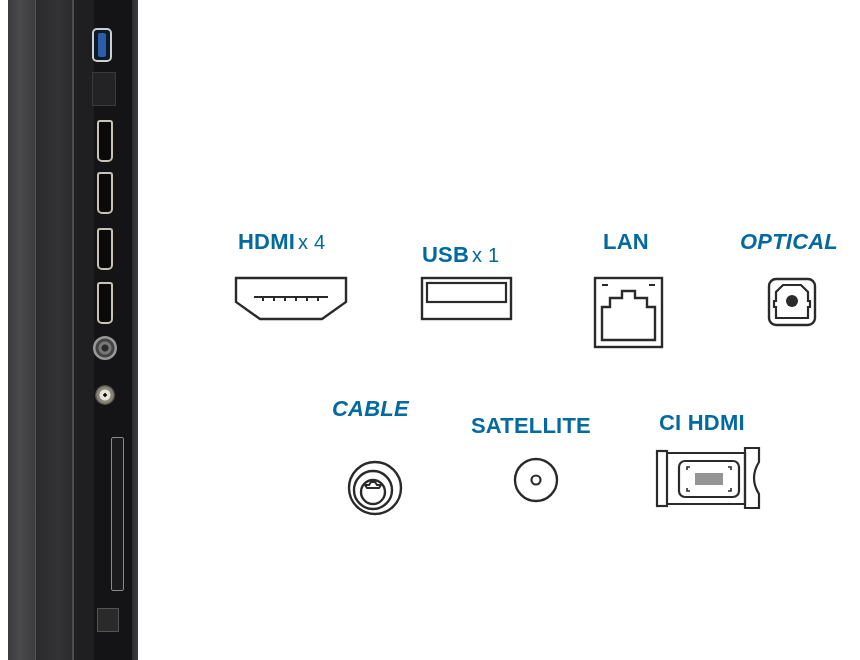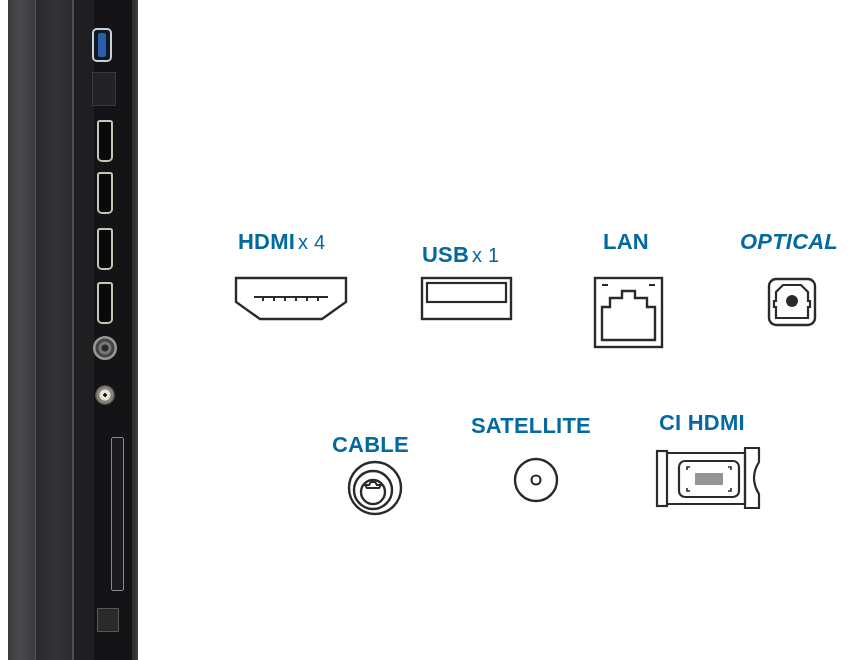--- a/index.html
+++ b/index.html
@@ -91,21 +91,21 @@
   <line x1="56" y1="9" x2="62" y2="9" stroke="#2a2a2a" stroke-width="2"></line>
   <path d="M9 64 V31 H17 V22 H29 V15 H42 V22 H54 V31 H62 V64 Z" fill="none" stroke="#2a2a2a" stroke-width="2.4"></path>
 </svg>
 
 <svg class="icon" style="left:767px; top:277px;" width="50" height="50" viewBox="0 0 50 50">
   <rect x="2" y="2" width="46" height="46" rx="7" fill="none" stroke="#2a2a2a" stroke-width="2.4"></rect>
   <path d="M16 8 H34 L41 15 V24 H43 V30 H41 V41 H9 V30 H7 V24 H9 V15 Z" fill="none" stroke="#2a2a2a" stroke-width="2.2"></path>
   <circle cx="25" cy="24" r="6" fill="#2a2a2a"></circle>
 </svg>
 
-<div class="label" style="left:332px; top:432px;">CABLE</div>
+<div class="label" style="left:332px; top:396px;font-style:italic;">CABLE</div>
 <div class="label" style="left:471px; top:413px;">SATELLITE</div>
 <div class="label" style="left:659px; top:410px;">CI HDMI</div>
 
 <svg class="icon" style="left:346px; top:459px;" width="58" height="58" viewBox="0 0 58 58">
   <circle cx="29" cy="29" r="26" fill="none" stroke="#2a2a2a" stroke-width="2.4"></circle>
   <circle cx="27" cy="31" r="19" fill="none" stroke="#2a2a2a" stroke-width="2.4"></circle>
   <circle cx="27" cy="33" r="12" fill="none" stroke="#2a2a2a" stroke-width="2.4"></circle>
   <path d="M19 26 H23 L25 23 H29 L31 26 H35 L33 29 H21 Z" fill="none" stroke="#2a2a2a" stroke-width="2"></path>
 </svg>
 

